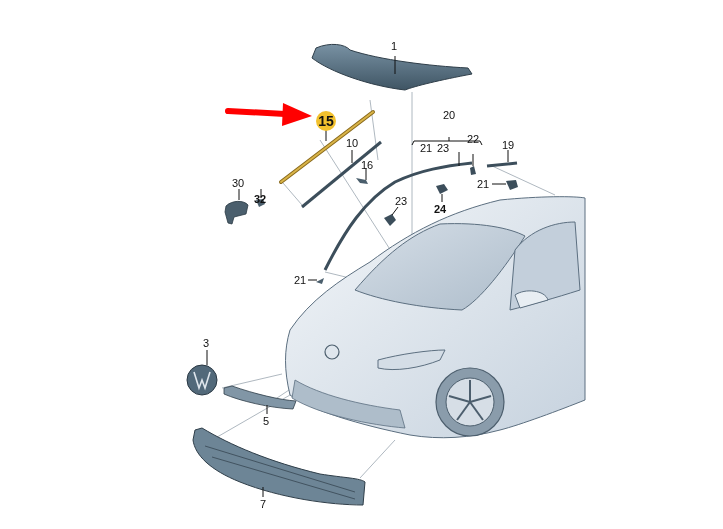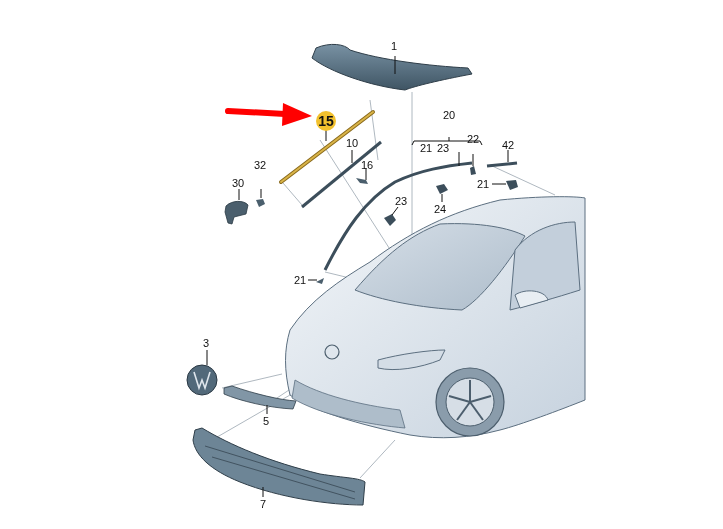--- a/index.html
+++ b/index.html
@@ -159,18 +159,18 @@
   <span class="lbl" style="left:260px;top:499px;">7</span>
   <span class="lbl" style="left:346px;top:138px;">10</span>
   <span class="lbl" style="left:361px;top:160px;">16</span>
   <div class="badge" style="left:316px;top:111px;">15</div>
   <span class="lbl" style="left:443px;top:110px;">20</span>
   <span class="lbl" style="left:420px;top:143px;">21</span>
   <span class="lbl" style="left:294px;top:275px;">21</span>
   <span class="lbl" style="left:467px;top:134px;">22</span>
   <span class="lbl" style="left:437px;top:143px;">23</span>
   <span class="lbl" style="left:395px;top:196px;">23</span>
-  <span class="lbl" style="left:434px;top:204px;">24</span>
-  <span class="lbl" style="left:502px;top:140px;">42</span>
+  <span class="lbl" style="left:434px;top:204px;font-weight:bold;">24</span>
+  <span class="lbl" style="left:502px;top:140px;">19</span>
   <span class="lbl" style="left:477px;top:179px;">21</span>
   <span class="lbl" style="left:232px;top:178px;">30</span>
-  <span class="lbl" style="left:254px;top:160px;">32</span>
+  <span class="lbl" style="left:254px;top:194px;font-weight:bold;">32</span>
 </div>
 
 </body></html>

